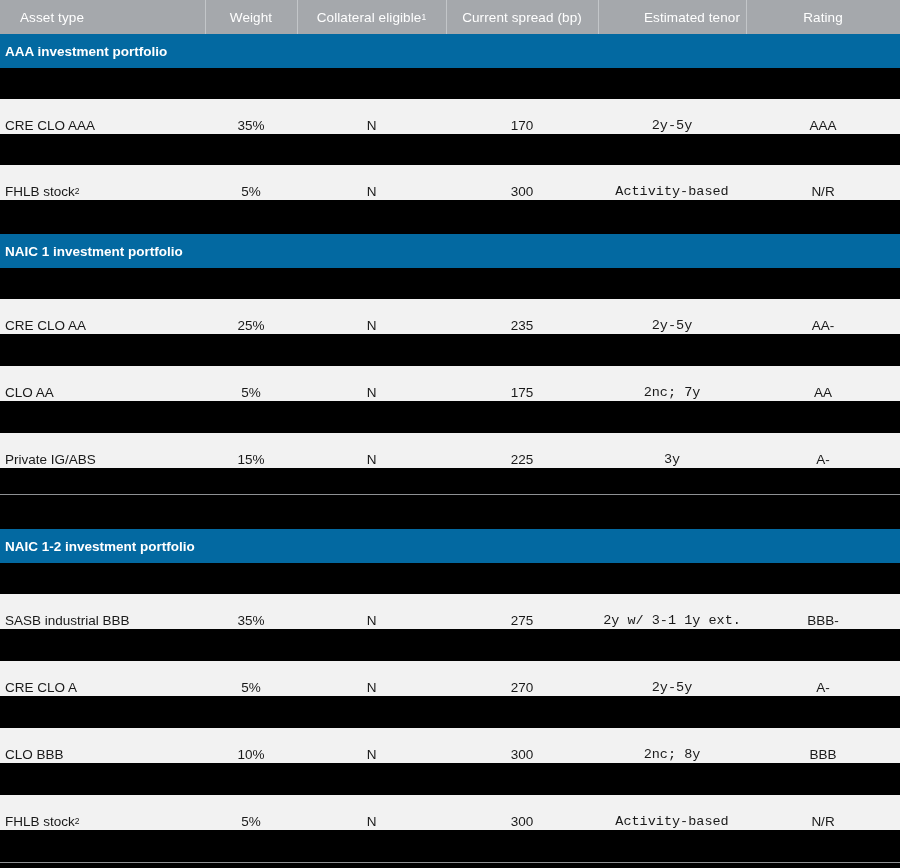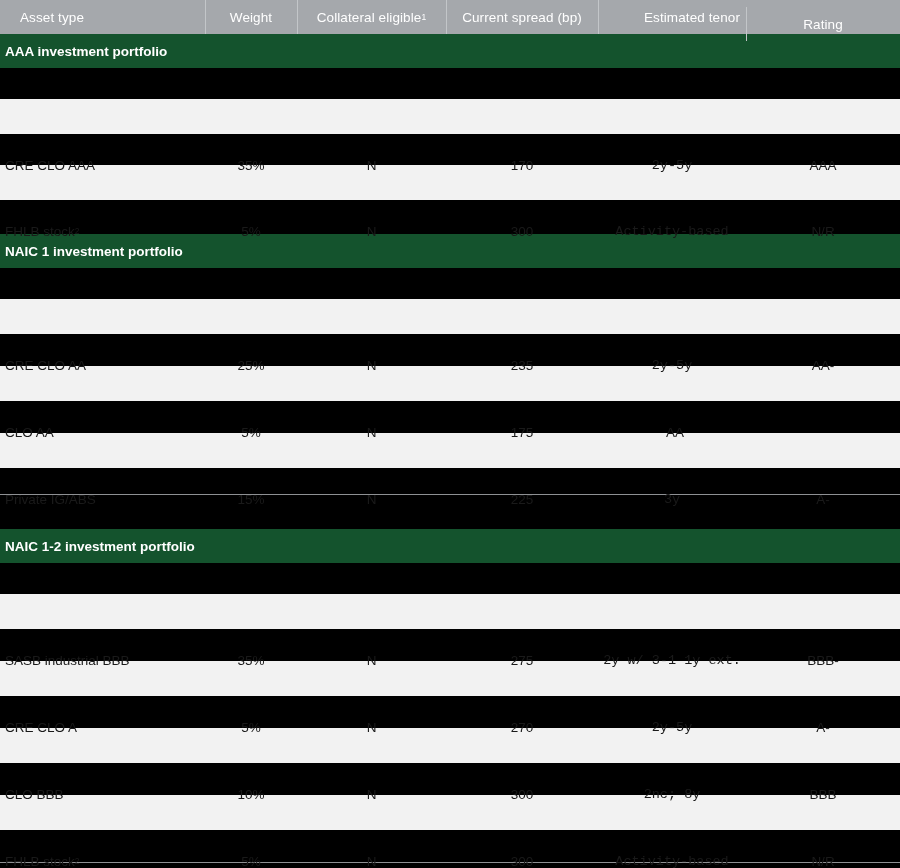--- a/index.html
+++ b/index.html
@@ -47,35 +47,35 @@
     top: 0;
     bottom: 0;
     width: 1px;
     background: #c3c6c9;
   }
   .th-asset   { width: 205px; justify-content: flex-start; padding-left: 20px; }
   .th-weight  { width:  92px; justify-content: center; }
   .th-coll    { width: 149px; justify-content: center; }
   .th-spread  { width: 152px; justify-content: center; }
   .th-tenor   { width: 148px; justify-content: center; padding-left: 40px; }
-  .th-rating  { width: 154px; justify-content: center; margin-top: 7px; }
+  .th-rating  { width: 154px; justify-content: center; }
 
   .th sup {
     font-size: 8.5px;
     vertical-align: super;
     line-height: 0;
   }
 
   
   .section-bar {
     display: flex;
     align-items: center;
     width: 900px;
     height: 34px;
-    background: #14532d;
+    background: #0369a1;
     color: #ffffff;
     font-size: 13.5px;
     font-weight: bold;
     padding-left: 5px;
     box-sizing: border-box;
     white-space: nowrap;
   }
 
   
   .gap {
@@ -92,21 +92,20 @@
     box-sizing: border-box;
   }
   .cell {
     display: flex;
     align-items: center;
     height: 52px;
     box-sizing: border-box;
     color: #1a1a1a;
     font-size: 13.5px;
     white-space: nowrap;
-    margin-top: 40px;
   }
   .c-asset   { width: 205px; justify-content: flex-start; padding-left: 5px; }
   .c-weight  { width:  92px; justify-content: center; }
   .c-coll    { width: 149px; justify-content: center; }
   .c-spread  { width: 152px; justify-content: center; }
   .c-tenor   { width: 148px; justify-content: center; font-family: Liberation Mono, monospace; }
   .c-rating  { width: 154px; justify-content: center; }
 
   .cell sup {
     font-size: 8.5px;
@@ -201,20 +200,21 @@
 
   <div class="gap" style="height:32px"></div>
 
   <div class="row">
     <div class="cell c-asset">
         <span>CLO AA</span>
       </div>
     <div class="cell c-weight">5%</div>
     <div class="cell c-coll">N</div>
     <div class="cell c-spread">175</div>
+    <div class="cell c-tenor">2nc; 7y</div>
     <div class="cell c-rating">AA</div>
   </div>
 
   <div class="gap" style="height:32px"></div>
 
   <div class="row">
     <div class="cell c-asset">
         <span>Private IG/ABS</span>
       </div>
     <div class="cell c-weight">15%</div>

